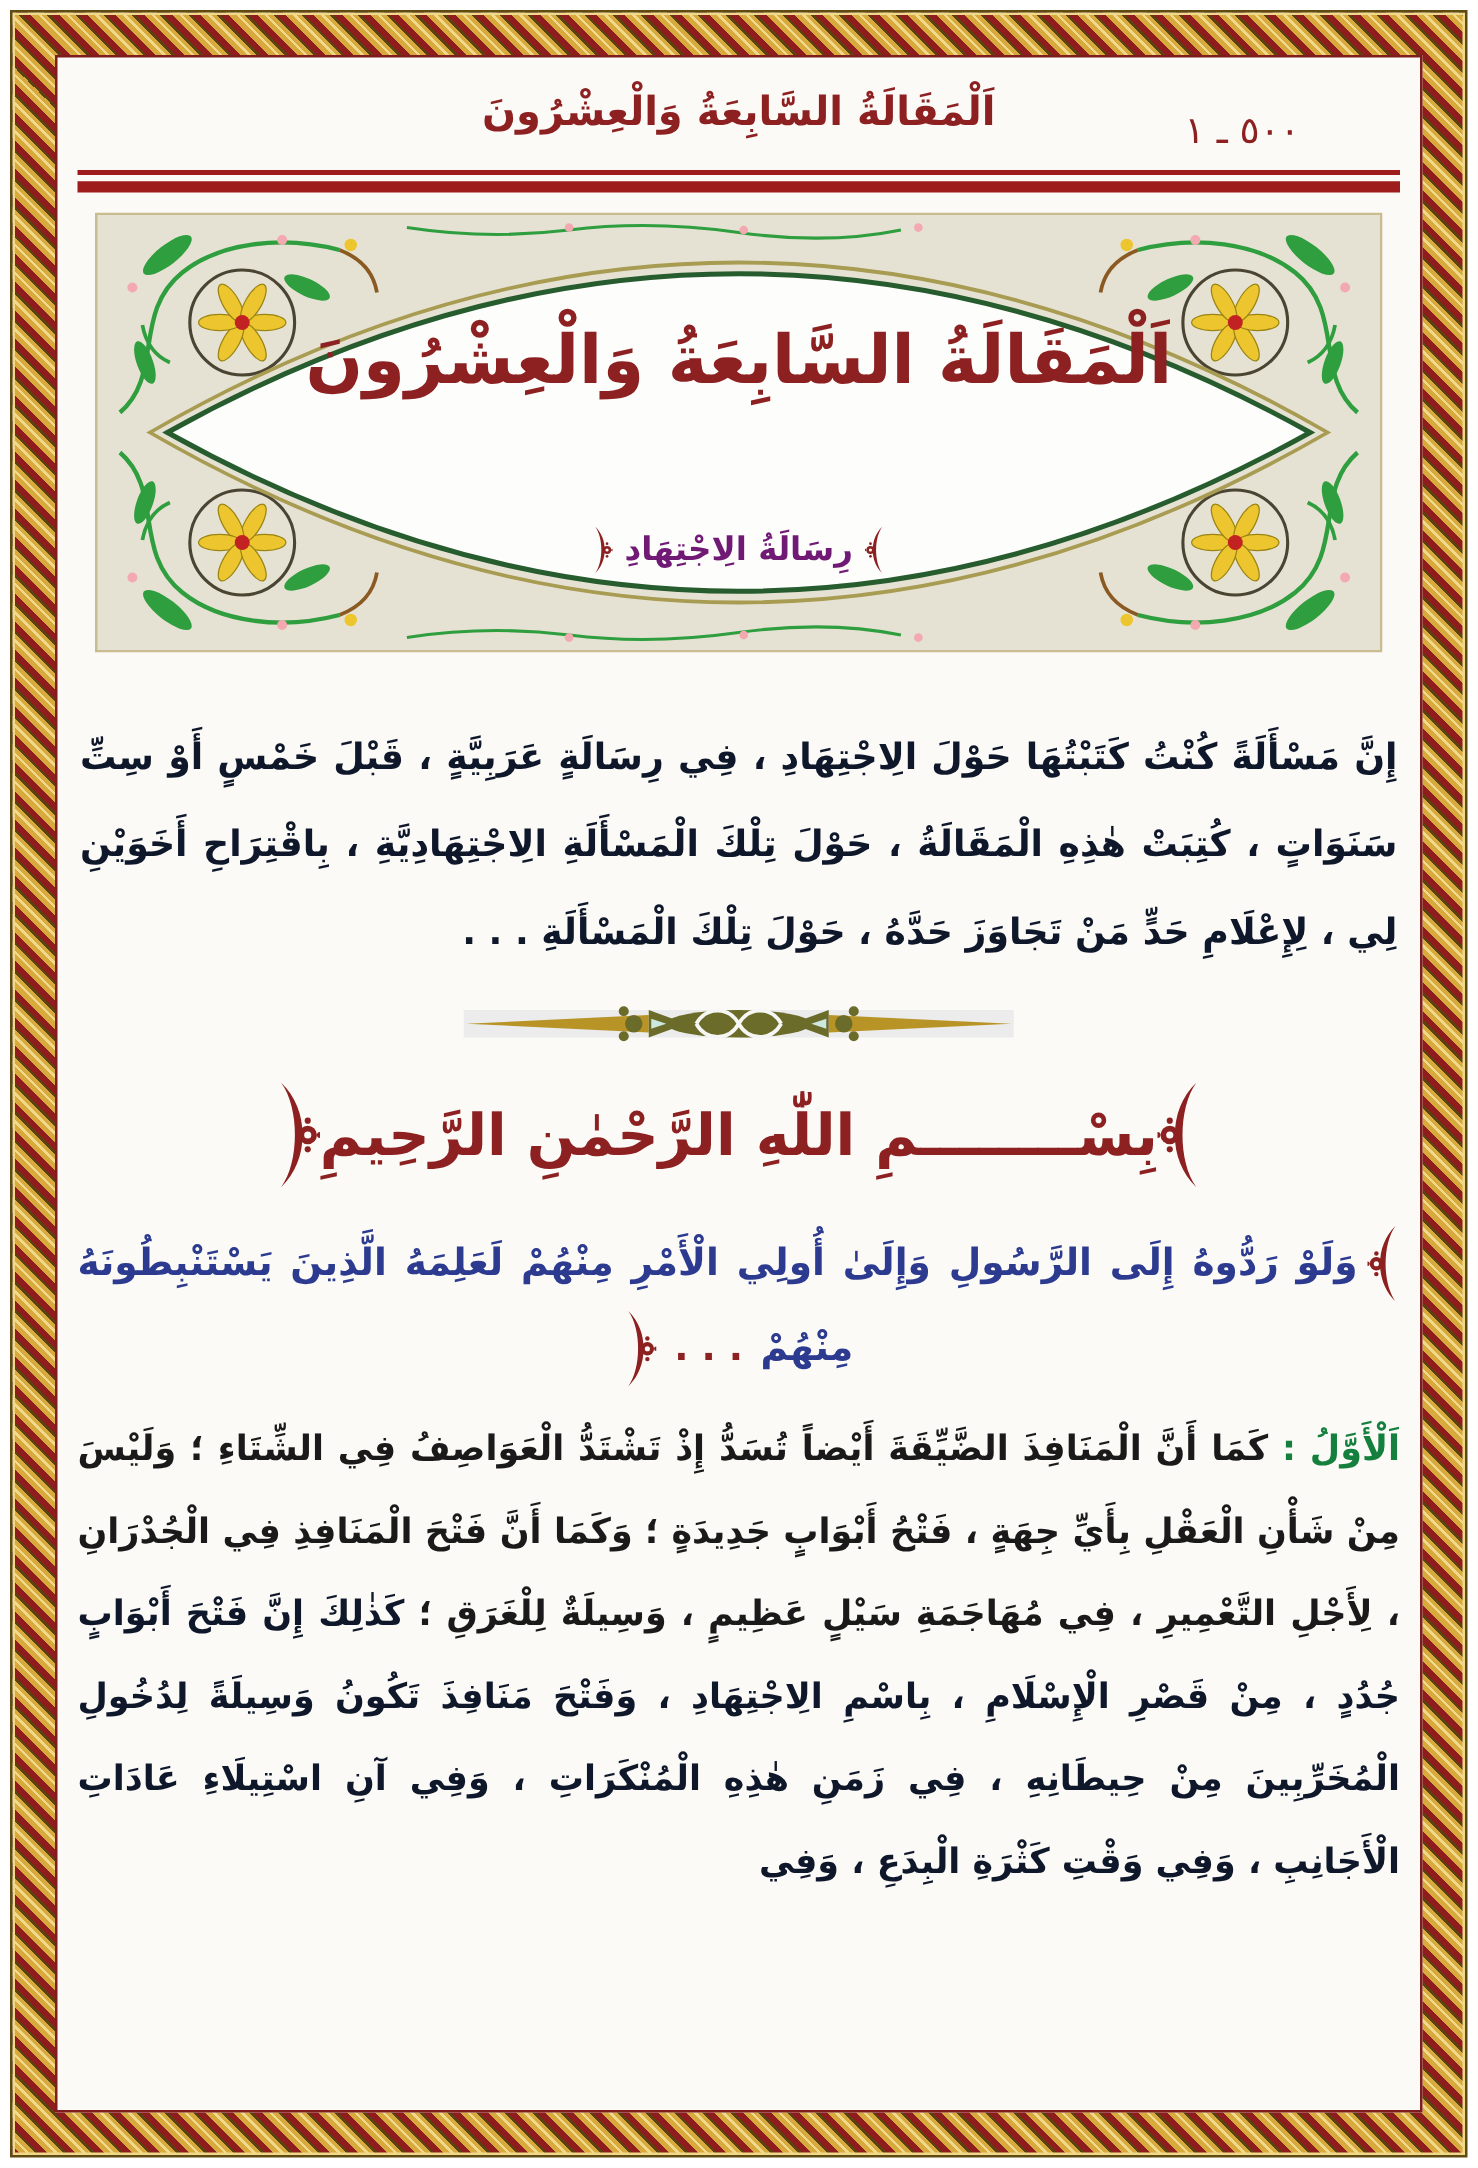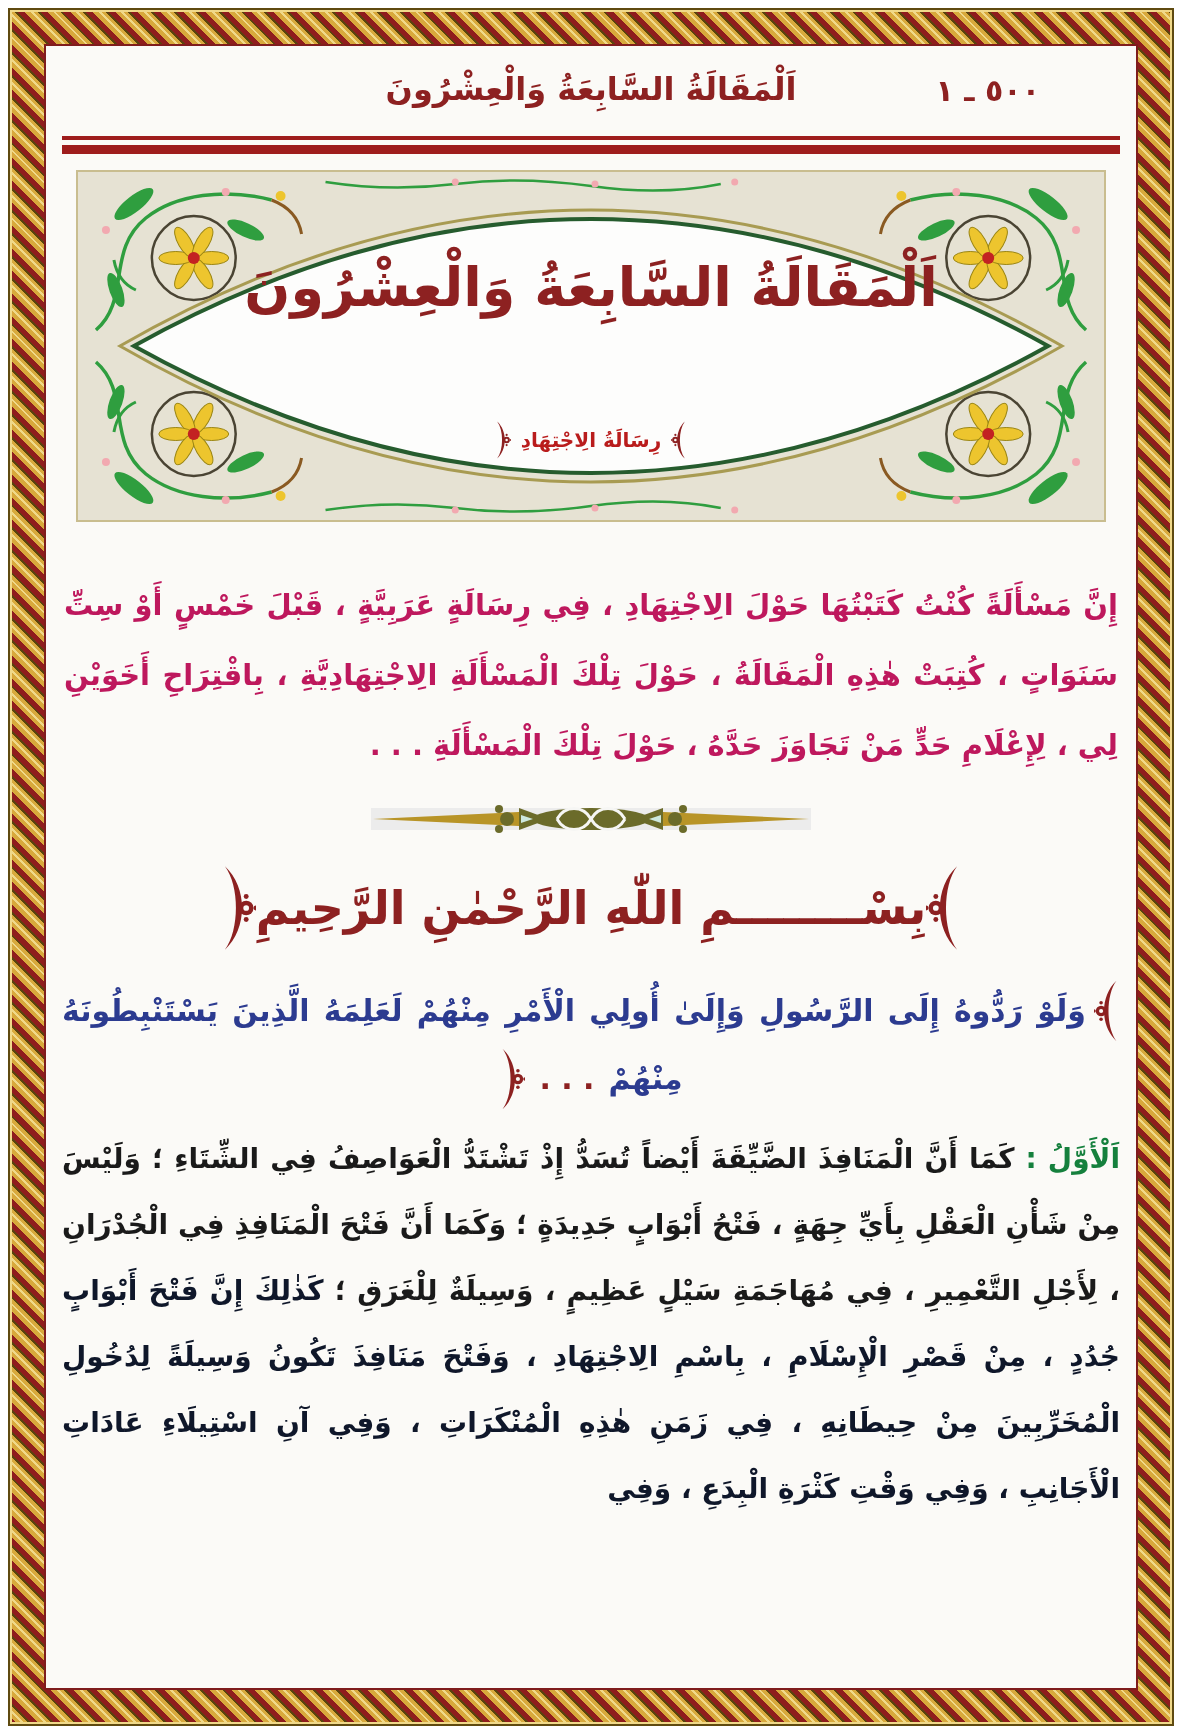--- a/index.html
+++ b/index.html
@@ -16,34 +16,34 @@
     box-shadow:inset 0 0 0 2px #F0D98A;
   }
   .content-area{
     position:absolute;inset:44px;z-index:1;background:#FBFAF7;
     border:2px solid #7f1d1d;padding:12px 16px;box-sizing:border-box;overflow:hidden;
   }
   
   .header{position:relative;height:56px;margin-top:12px;}
   .running-title{position:absolute;left:0;right:0;text-align:center;
     font-size:32px;font-weight:bold;color:#8D2121;direction:rtl;}
-  .page-number{position:absolute;right:80px;top:3px;font-size:30px;font-weight:bold;
+  .page-number{position:absolute;right:80px;top:17px;font-size:30px;font-weight:normal;
     color:#8D2121;direction:rtl;}
   .rule-thin{height:4px;background:#9E1C1C;margin-top:10px;}
   .rule-thick{height:9px;background:#9E1C1C;margin-top:5px;}
   
   .title-panel{position:relative;width:1030px;height:352px;margin:16px auto 0;}
   .panel-art{position:absolute;inset:0;width:100%;height:100%;}
   .panel-title{position:absolute;top:86px;left:0;right:0;text-align:center;
     font-size:54px;font-weight:bold;color:#8D2121;direction:rtl;}
   .panel-subtitle{position:absolute;top:250px;left:0;right:0;
     display:flex;justify-content:center;align-items:center;gap:10px;
-    font-size:20px;font-weight:bold;color:#b91c1c;direction:rtl;}
-  
-  .intro{margin:48px 2px 0;direction:rtl;text-align:justify;color:#be185d;
+    font-size:26px;font-weight:bold;color:#701a75;direction:rtl;}
+  
+  .intro{margin:48px 2px 0;direction:rtl;text-align:justify;color:#0f172a;
     font-size:29px;font-weight:bold;line-height:70px;}
   .divider{width:440px;height:22px;background:#ECECEC;margin:28px auto 0;position:relative;}
   .divider svg{position:absolute;left:0;top:-11px;width:440px;height:44px;}
   .basmala-row{display:flex;justify-content:center;align-items:center;margin-top:28px;height:100px;}
   .basmala-text{font-size:46px;font-weight:bold;color:#8D2121;direction:rtl;}
   .verse-line1{display:flex;direction:rtl;align-items:center;gap:8px;margin-top:20px;}
   .verse-line1 .verse-text{flex:1;color:#2C3B90;font-weight:bold;font-size:30px;
     line-height:62px;text-align:justify;text-align-last:justify;direction:rtl;}
   .verse-line2{display:flex;justify-content:center;align-items:center;gap:14px;direction:rtl;
     font-size:30px;font-weight:bold;color:#2C3B90;line-height:60px;margin-top:2px;}

